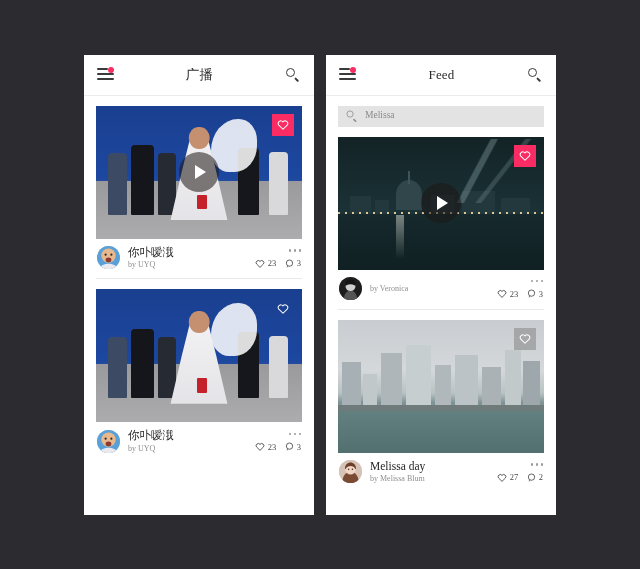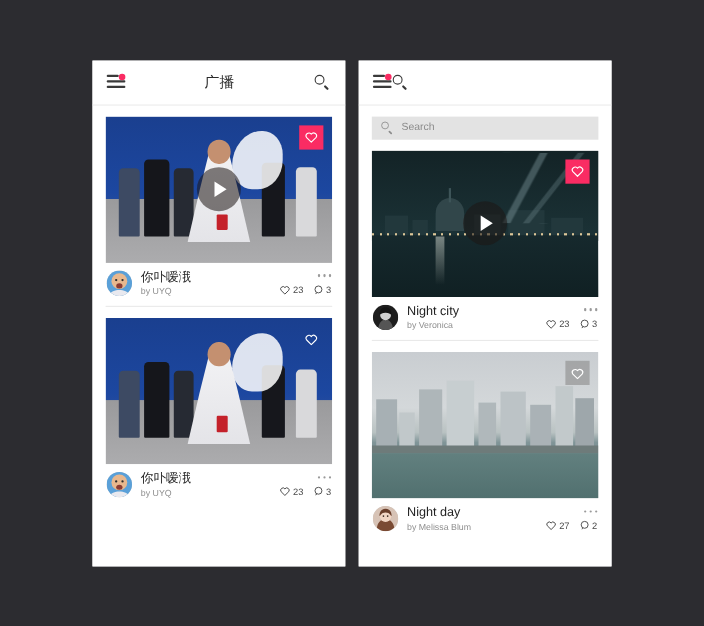--- a/index.html
+++ b/index.html
@@ -14,20 +14,21 @@
     overflow: hidden;
   }
   .stage {
     position: relative;
     width: 640px;
     height: 569px;
     display: flex;
     justify-content: center;
     align-items: center;
     gap: 12px;
+    font-family: Liberation Serif, serif;
   }
 
   
   .phone {
     width: 230px;
     height: 460px;
     background: #ffffff;
     overflow: hidden;
     position: relative;
     display: flex;
@@ -189,20 +190,21 @@
     width: 0; height: 0;
     border-left: 11px solid #ffffff;
     border-top: 7px solid transparent;
     border-bottom: 7px solid transparent;
     margin-left: 3px;
   }
 
   
   .meta {
     display: flex;
+    align-items: center;
     padding: 7px 1px 9px 1px;
     box-sizing: border-box;
   }
   .avatar {
     width: 23px; height: 23px;
     border-radius: 50%;
     flex: 0 0 23px;
     overflow: hidden;
     position: relative;
     background: #c9c9c9;
@@ -542,34 +544,35 @@
 
   <div class="phone">
 
     <div class="topbar">
       <div class="hamburger">
         <i></i>
           <i></i>
           <i></i>
         <span class="ham-dot"></span>
       </div>
+      <div class="topbar-title">Feed</div>
       <div class="search-glyph">
         <span class="ring"></span>
           <span class="stem"></span>
       </div>
     </div>
 
     <div class="body">
 
       <div class="searchfield">
         <div class="search-glyph">
           <span class="ring"></span>
             <span class="stem"></span>
         </div>
-        <div class="sf-text">Search</div>
+        <div class="sf-text">Melissa</div>
       </div>
 
       <div class="card">
         <div class="media">
           <div class="art art-night">
             <span class="sky"></span>
             <span class="bld b1"></span>
               <span class="bld b2"></span>
               <span class="bld b3"></span>
             <span class="bld b4"></span>
@@ -593,21 +596,20 @@
         <div class="meta">
           <div class="avatar">
             <svg viewBox="0 0 24 24" width="23" height="23">
               <rect width="24" height="24" fill="#1d1d1d"></rect>
               <path d="M5 24c0-6 3-10 7-10s7 4 7 10Z" fill="#555"></path>
               <circle cx="12" cy="9.5" r="5.2" fill="#cfcfcf"></circle>
               <path d="M6.4 9.2C6.4 4.6 8.8 2.4 12 2.4s5.6 2.2 5.6 6.8c-1 .4-2-1.6-5.6-1.6s-4.6 2-5.6 1.6Z" fill="#141414"></path>
             </svg>
           </div>
           <div class="meta-text">
-            <div class="post-title">Night city</div>
             <div class="post-author">by Veronica</div>
           </div>
           <div class="meta-right">
             <div class="dots">
               <span></span>
                 <span></span>
                 <span></span>
             </div>
             <div class="stats">
               <div class="stat">
@@ -655,21 +657,21 @@
             <svg viewBox="0 0 24 24" width="23" height="23">
               <rect width="24" height="24" fill="#d7c3b6"></rect>
               <path d="M3.5 24C3.5 16 7 12.5 12 12.5S20.5 16 20.5 24Z" fill="#7a4a33"></path>
               <circle cx="12" cy="9.8" r="5.4" fill="#f2d6c4"></circle>
               <path d="M6.2 9.6C6.2 4.8 8.9 2.6 12 2.6s5.8 2.2 5.8 7c-1.2-.2-1.6-3.4-5.8-3.4S7.4 9.4 6.2 9.6Z" fill="#6b3f2b"></path>
               <circle cx="10" cy="9.6" r=".8" fill="#3a2a22"></circle>
               <circle cx="14" cy="9.6" r=".8" fill="#3a2a22"></circle>
             </svg>
           </div>
           <div class="meta-text">
-            <div class="post-title">Night day</div>
+            <div class="post-title">Melissa day</div>
             <div class="post-author">by Melissa Blum</div>
           </div>
           <div class="meta-right">
             <div class="dots">
               <span></span>
                 <span></span>
                 <span></span>
             </div>
             <div class="stats">
               <div class="stat">

